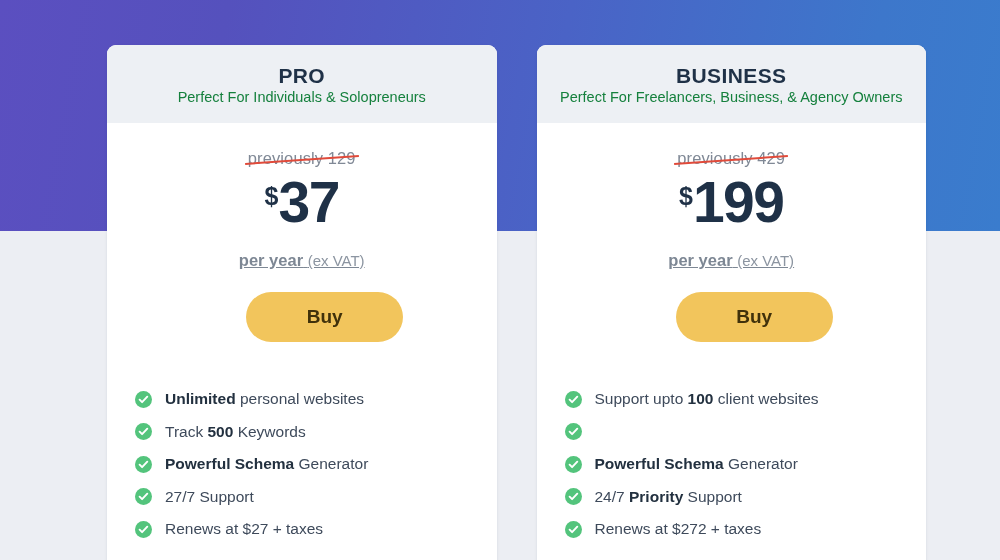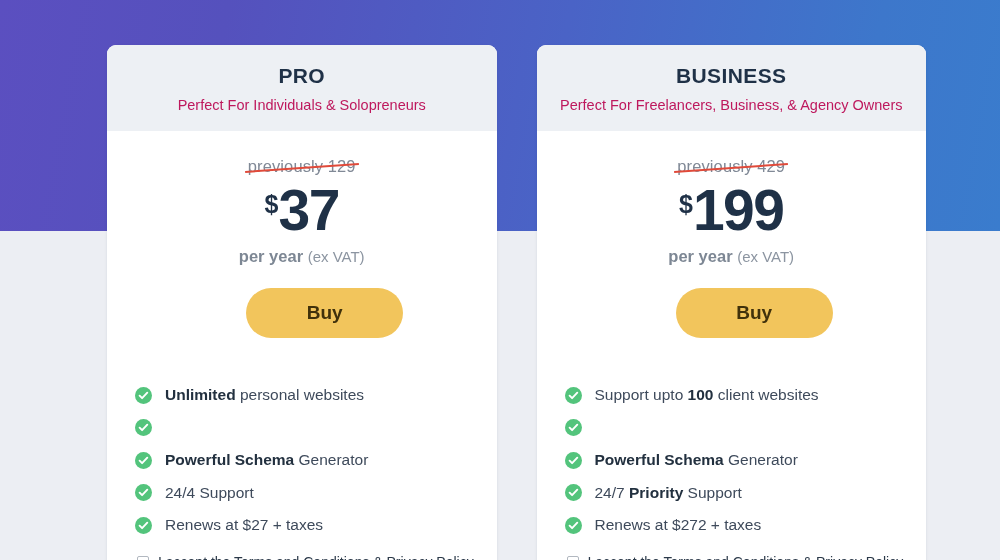--- a/index.html
+++ b/index.html
@@ -59,23 +59,23 @@
 
   .plan-name {
     font-size: 21px;
     font-weight: bold;
     color: #1F3147;
     letter-spacing: 0.4px;
     line-height: 1.2;
   }
 
   .plan-tagline {
-    margin-top: 8px;
+    margin-top: 0;
     font-size: 14.5px;
-    color: #be185d;
+    color: #15803d;
     line-height: 1.3;
   }
 
   .card-body {
     padding: 0 0 0 0;
     background: #fff;
   }
 
   
   .price-block {
@@ -114,24 +114,25 @@
     margin-top: 9px;
   }
   .amount {
     font-size: 57px;
     font-weight: bold;
     line-height: 0.95;
     letter-spacing: -1.5px;
   }
 
   .per-year {
-    margin-top: 10px;
+    margin-top: 22px;
     font-size: 16.5px;
     color: #7D8794;
     font-weight: bold;
+    text-decoration: underline;
   }
   .per-year .vat {
     font-weight: normal;
     font-size: 15px;
     color: #8C95A1;
   }
 
   
   .buy-wrap {
     text-align: center;
@@ -250,36 +251,37 @@
                 </svg>
             </span>
             <span class="feature-text"><span></span><b>Unlimited</b><span> personal websites</span></span>
           </li>
           <li class="feature">
             <span class="check-icon">
               <svg width="17" height="17" viewBox="0 0 17 17">
                   <path d="M4.6 8.7 L7.1 11.2 L12.3 5.7" stroke="#ffffff" stroke-width="1.9" fill="none" stroke-linecap="round" stroke-linejoin="round"></path>
                 </svg>
             </span>
+            <span class="feature-text"><span>Track </span><b>500</b><span> Keywords</span></span>
           </li>
           <li class="feature">
             <span class="check-icon">
               <svg width="17" height="17" viewBox="0 0 17 17">
                   <path d="M4.6 8.7 L7.1 11.2 L12.3 5.7" stroke="#ffffff" stroke-width="1.9" fill="none" stroke-linecap="round" stroke-linejoin="round"></path>
                 </svg>
             </span>
             <span class="feature-text"><span></span><b>Powerful Schema</b><span> Generator</span></span>
           </li>
           <li class="feature">
             <span class="check-icon">
               <svg width="17" height="17" viewBox="0 0 17 17">
                   <path d="M4.6 8.7 L7.1 11.2 L12.3 5.7" stroke="#ffffff" stroke-width="1.9" fill="none" stroke-linecap="round" stroke-linejoin="round"></path>
                 </svg>
             </span>
-            <span class="feature-text"><span>24/4 Support</span><b></b><span></span></span>
+            <span class="feature-text"><span>27/7 Support</span><b></b><span></span></span>
           </li>
           <li class="feature">
             <span class="check-icon">
               <svg width="17" height="17" viewBox="0 0 17 17">
                   <path d="M4.6 8.7 L7.1 11.2 L12.3 5.7" stroke="#ffffff" stroke-width="1.9" fill="none" stroke-linecap="round" stroke-linejoin="round"></path>
                 </svg>
             </span>
             <span class="feature-text"><span>Renews at $27 + taxes</span><b></b><span></span></span>
           </li>
         </ul>

